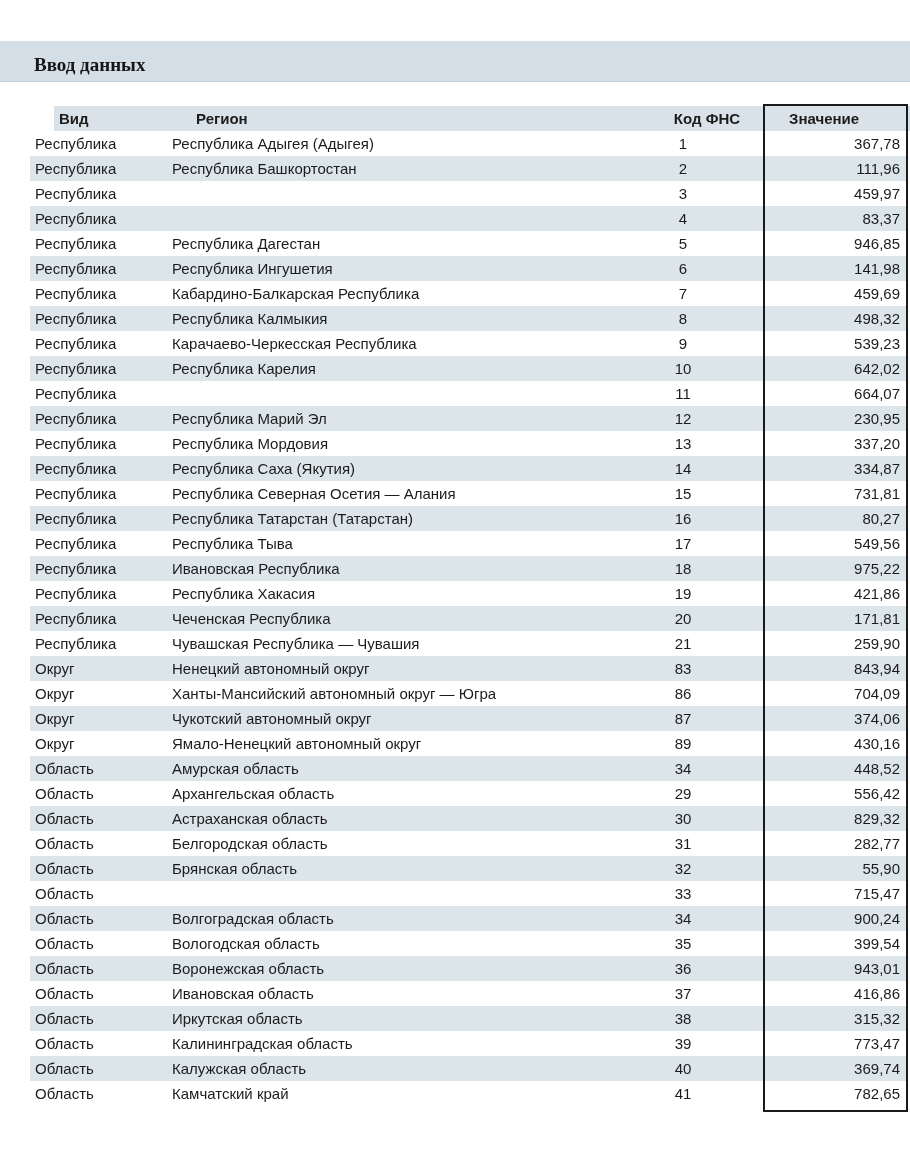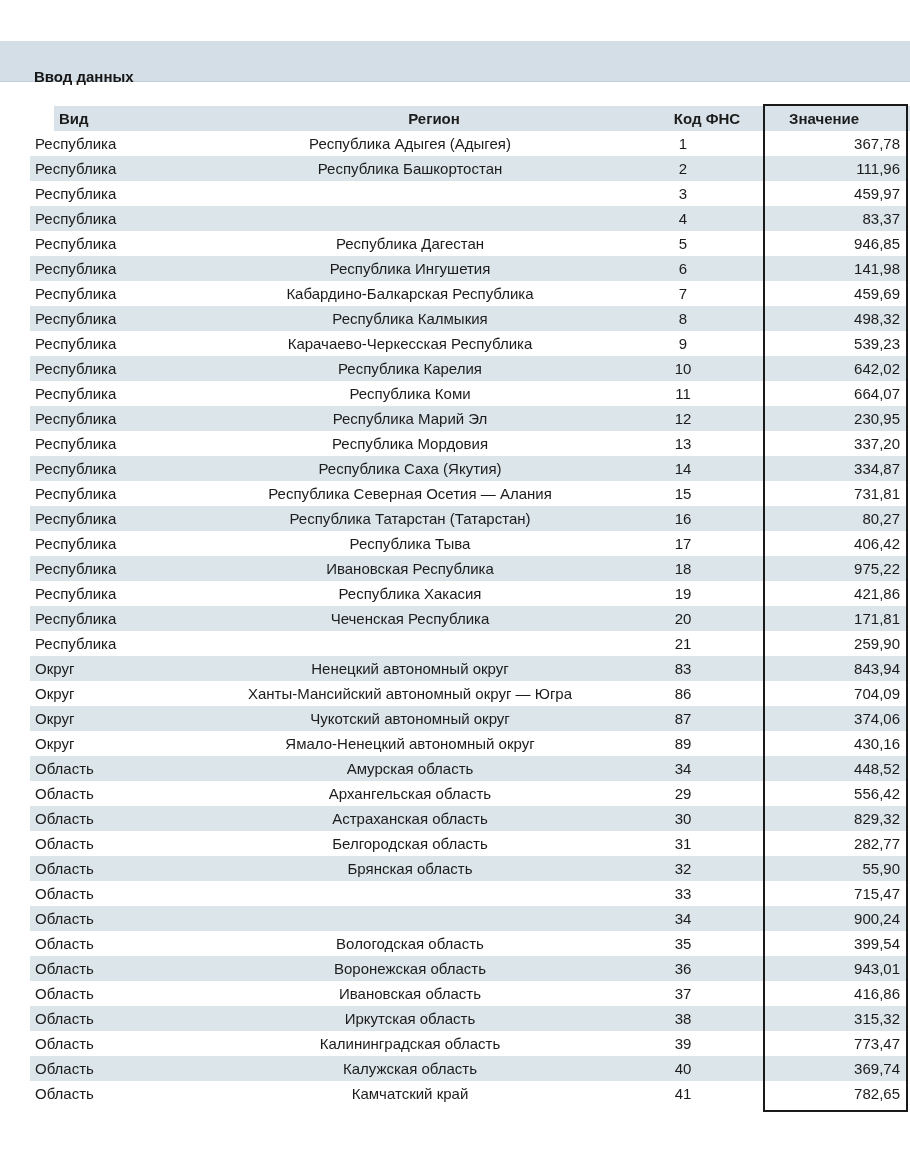--- a/index.html
+++ b/index.html
@@ -17,27 +17,28 @@
   }
   .title-band {
     position: absolute;
     left: 0; top: 41px;
     width: 910px; height: 40px;
     background: var(--band, #d4dee6);
     border-bottom: 1px solid #c3ced8;
   }
   .title-band .title {
     position: absolute;
-    left: 34px; top: 16px;
+    left: 34px; top: 4px;
     line-height: 40px;
-    font-size: 15px;
+    font-size: 19px;
     font-weight: bold;
     letter-spacing: 0px;
     color: #161616;
     white-space: nowrap;
+    font-family: Liberation Serif, serif;
   }
   .table {
     position: absolute;
     left: 30px; top: 106px;
     width: 878px;
   }
   .row {
     position: relative;
     width: 878px;
     height: 25px;
@@ -48,21 +49,21 @@
   .row.header {
     background: var(--headerbg, #d8e2e8);
     font-weight: bold;
     margin-left: 24px;
   }
   #rows .row:nth-child(even) {
     background: var(--stripe, #dce5ea);
   }
   .c { position: absolute; top: 0; height: 25px; overflow: hidden; }
   .c.vid    { left: 0;     width: 142px; padding-left: 5px;  box-sizing: border-box; }
-  .c.region { left: 150px; width: 460px; text-align: center; }
+  .c.region { left: 142px; width: 460px; }
   .c.code   { left: 610px; width: 86px;  text-align: center; }
   .c.value  { left: 735px; width: 139px; text-align: right; padding-right: 4px; box-sizing: border-box; }
   .c.value-header { left: 735px; width: 139px; text-align: left; box-sizing: border-box; }
   .value-box {
     position: absolute;
     left: 763px; top: 104px;
     width: 145px; height: 1008px;
     border: 2px solid var(--border, #1a1a1a);
     box-sizing: border-box;
     pointer-events: none;
@@ -138,21 +139,20 @@
           <span class="c value">539,23</span>
         </div>
         <div class="row">
           <span class="c vid">Республика</span>
           <span class="c region">Республика Карелия</span>
           <span class="c code">10</span>
           <span class="c value">642,02</span>
         </div>
         <div class="row">
           <span class="c vid">Республика</span>
-          <span class="c region">Республика Коми</span>
           <span class="c code">11</span>
           <span class="c value">664,07</span>
         </div>
         <div class="row">
           <span class="c vid">Республика</span>
           <span class="c region">Республика Марий Эл</span>
           <span class="c code">12</span>
           <span class="c value">230,95</span>
         </div>
         <div class="row">
@@ -176,21 +176,21 @@
         <div class="row">
           <span class="c vid">Республика</span>
           <span class="c region">Республика Татарстан (Татарстан)</span>
           <span class="c code">16</span>
           <span class="c value">80,27</span>
         </div>
         <div class="row">
           <span class="c vid">Республика</span>
           <span class="c region">Республика Тыва</span>
           <span class="c code">17</span>
-          <span class="c value">406,42</span>
+          <span class="c value">549,56</span>
         </div>
         <div class="row">
           <span class="c vid">Республика</span>
           <span class="c region">Ивановская Республика</span>
           <span class="c code">18</span>
           <span class="c value">975,22</span>
         </div>
         <div class="row">
           <span class="c vid">Республика</span>
           <span class="c region">Республика Хакасия</span>
@@ -198,20 +198,21 @@
           <span class="c value">421,86</span>
         </div>
         <div class="row">
           <span class="c vid">Республика</span>
           <span class="c region">Чеченская Республика</span>
           <span class="c code">20</span>
           <span class="c value">171,81</span>
         </div>
         <div class="row">
           <span class="c vid">Республика</span>
+          <span class="c region">Чувашская Республика — Чувашия</span>
           <span class="c code">21</span>
           <span class="c value">259,90</span>
         </div>
         <div class="row">
           <span class="c vid">Округ</span>
           <span class="c region">Ненецкий автономный округ</span>
           <span class="c code">83</span>
           <span class="c value">843,94</span>
         </div>
         <div class="row">
@@ -262,20 +263,21 @@
           <span class="c code">32</span>
           <span class="c value">55,90</span>
         </div>
         <div class="row">
           <span class="c vid">Область</span>
           <span class="c code">33</span>
           <span class="c value">715,47</span>
         </div>
         <div class="row">
           <span class="c vid">Область</span>
+          <span class="c region">Волгоградская область</span>
           <span class="c code">34</span>
           <span class="c value">900,24</span>
         </div>
         <div class="row">
           <span class="c vid">Область</span>
           <span class="c region">Вологодская область</span>
           <span class="c code">35</span>
           <span class="c value">399,54</span>
         </div>
         <div class="row">

